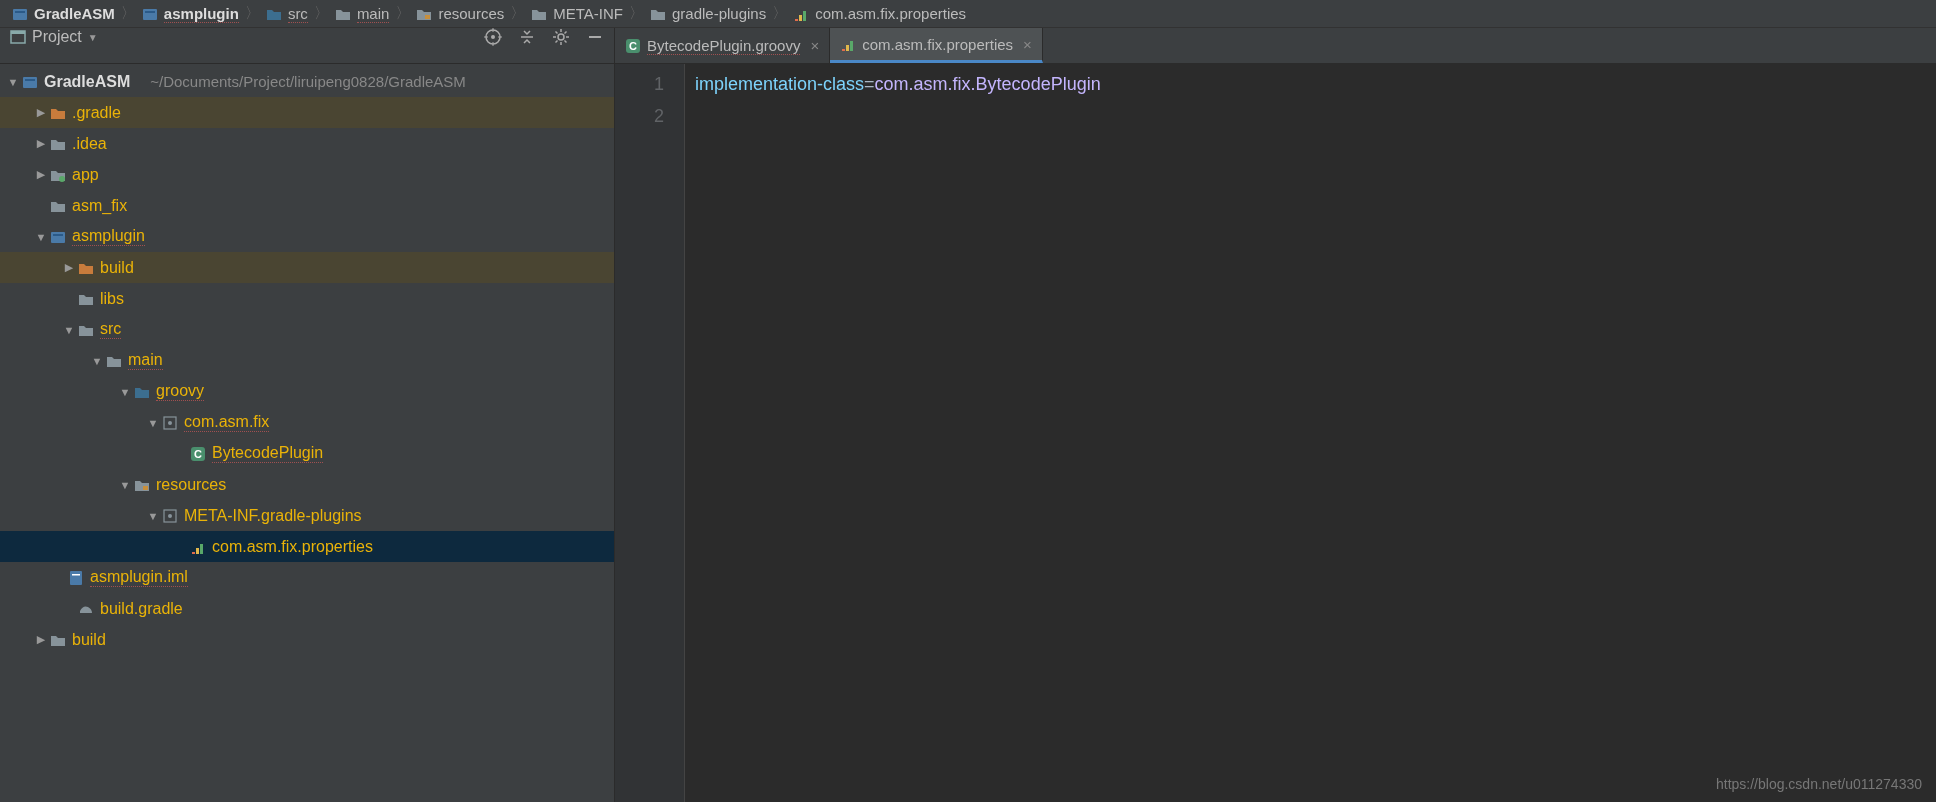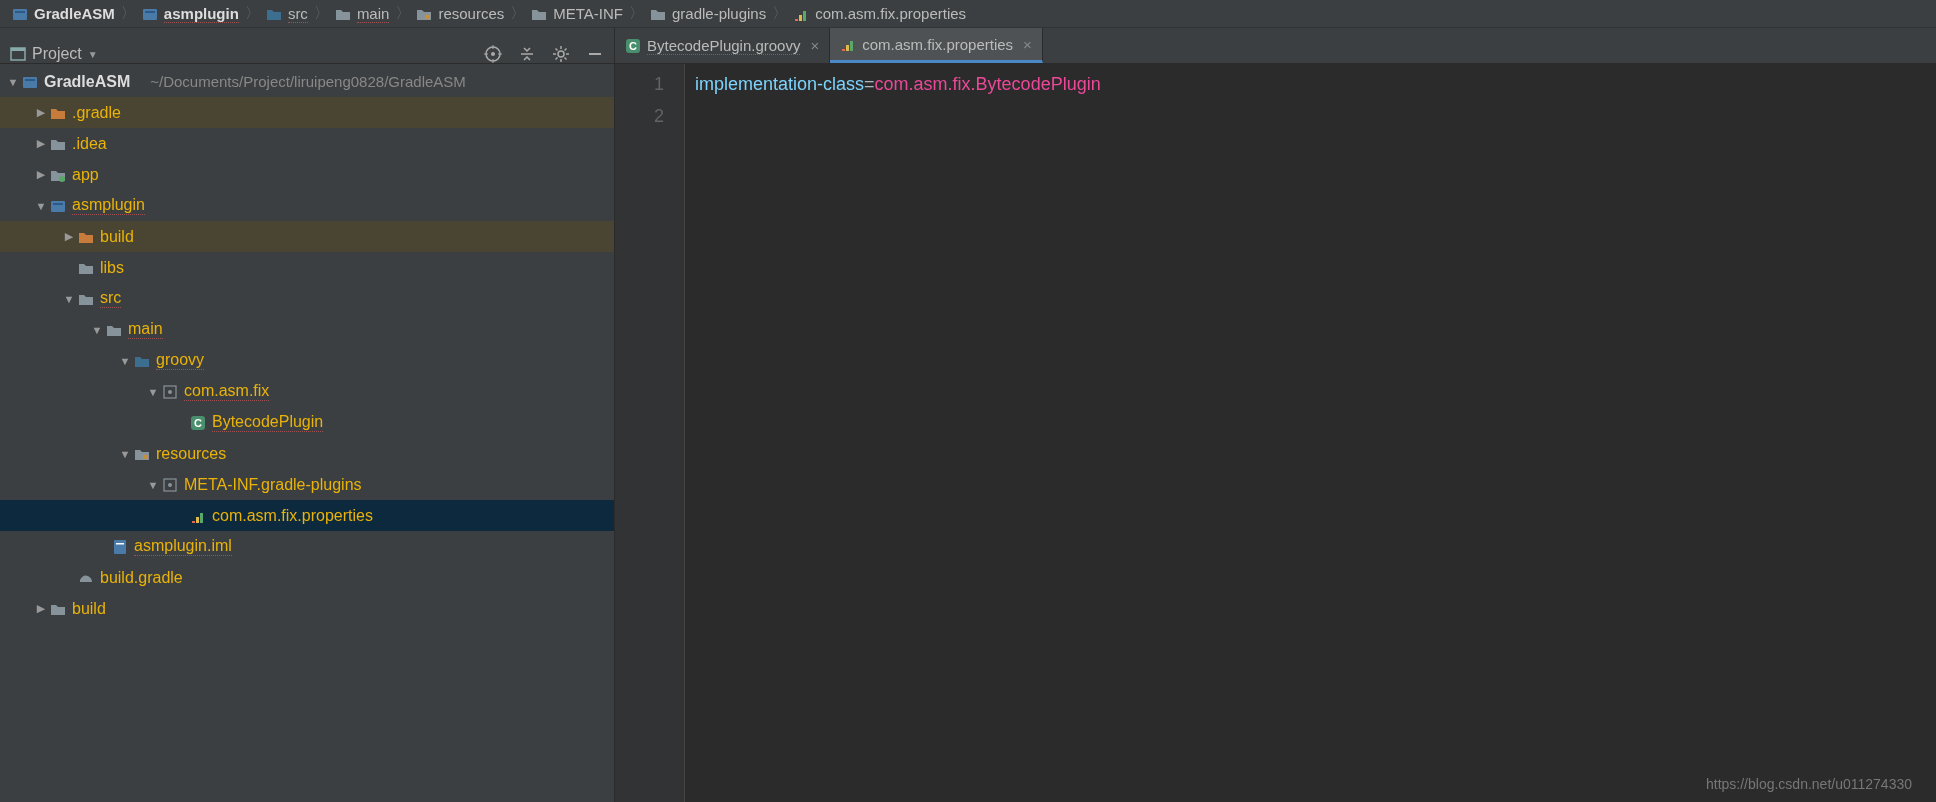--- a/index.html
+++ b/index.html
@@ -8,21 +8,21 @@
 .breadcrumb { display: flex; align-items: center; height: 28px; padding: 0 8px; background: #3c3f41; border-bottom: 1px solid #323232; font-size: 15px; }
 .breadcrumb-item { display: flex; align-items: center; gap: 4px; padding: 0 4px; color: #bbb; cursor: pointer; }
 .breadcrumb-item .icon { margin-right: 2px; }
 .breadcrumb-sep { color: #666; margin: 0 2px; }
 .breadcrumb-item.bold { font-weight: bold; color: #ddd; }
 .underline-red { border-bottom: 1px dotted #a05050; }
 
 .main { display: flex; height: calc(100% - 28px); }
 
 .sidebar { width: 615px; background: #3c3f41; border-right: 1px solid #2b2b2b; display: flex; flex-direction: column; }
-.sidebar-header { display: flex; align-items: flex-end; height: 36px; padding: 0 10px; border-bottom: 1px solid #2b2b2b; }
+.sidebar-header { display: flex; align-items: flex-start; height: 36px; padding: 0 10px; border-bottom: 1px solid #2b2b2b; }
 .sidebar-title { display: flex; align-items: center; gap: 6px; font-size: 16px; color: #bbb; cursor: pointer; }
 .sidebar-tools { margin-left: auto; display: flex; gap: 16px; color: #aaa; }
 .sidebar-tools .tool { cursor: pointer; display: flex; align-items: center; }
 
 .tree { flex: 1; overflow-y: auto; font-size: 16px; padding-top: 2px; }
 .tree-row { display: flex; align-items: center; height: 31px; cursor: pointer; white-space: nowrap; }
 .tree-row.highlighted { background: #4a4532; }
 .tree-row.selected { background: #0d293e; }
 .arrow { width: 14px; text-align: center; color: #999; font-size: 11px; margin-right: 2px; user-select: none; }
 .tree-row .icon { margin-right: 6px; display: inline-flex; }
@@ -33,23 +33,23 @@
 .tabs { display: flex; height: 36px; background: #3c3f41; border-bottom: 1px solid #2b2b2b; align-items: stretch; }
 .tab { display: flex; align-items: center; gap: 6px; padding: 0 10px; font-size: 15px; border-right: 1px solid #2b2b2b; cursor: pointer; color: #bbb; }
 .tab.active { border-bottom: 3px solid #4a88c7; background: #4e5254; }
 .tab .close { color: #888; margin-left: 4px; cursor: pointer; }
 
 .editor { flex: 1; display: flex; font-family: 'Menlo', 'Consolas', monospace; font-size: 18px; }
 .gutter { width: 70px; background: #313335; color: #606366; text-align: right; padding: 4px 20px 0 0; line-height: 32px; border-right: 1px solid #444; }
 .code { flex: 1; padding: 4px 10px 0 10px; line-height: 32px; color: #a9b7c6; }
 .code .key { color: #7dd3fc; }
 .code .eq { color: #a9b7c6; }
-.code .val { color: #ec4899; }
-
-.watermark { position: absolute; bottom: 10px; right: 24px; font-size: 14px; color: #777; }
+.code .val { color: #c4b5fd; }
+
+.watermark { position: absolute; bottom: 10px; right: 14px; font-size: 14px; color: #777; }
 
 .icon svg { display: block; }
 </style>
 </head>
 <body>
 
 <div class="breadcrumb">
     <span class="breadcrumb-item bold">
       <span class="icon">
         <svg width="16" height="16">
@@ -216,20 +216,29 @@
             <span class="arrow">▶</span>
             <span class="icon">
               <svg width="16" height="16">
                 <path d="M1 4 L6 4 L8 6 L15 6 L15 14 L1 14 Z" fill="#87939a"></path>
                 <circle cx="12" cy="12" r="3" fill="#59a869"></circle>
               </svg>
             </span>
             <span class="tree-label">app</span>
           </div>
           <div class="tree-row" style="padding-left: 34px;">
+            <span class="arrow"></span>
+            <span class="icon">
+              <svg width="16" height="16">
+                <path d="M1 4 L6 4 L8 6 L15 6 L15 14 L1 14 Z" fill="#87939a"></path>
+              </svg>
+            </span>
+            <span class="tree-label">asm_fix</span>
+          </div>
+          <div class="tree-row" style="padding-left: 34px;">
             <span class="arrow">▼</span>
             <span class="icon">
               <svg width="16" height="16">
                 <rect x="1" y="3" width="14" height="11" fill="#4a7aa8" rx="1"></rect>
                 <rect x="3" y="5" width="10" height="2" fill="#2b5a88"></rect>
               </svg>
             </span>
             <span class="tree-label underline-red">asmplugin</span>
           </div>
           <div class="tree-row highlighted" style="padding-left: 62px;">
@@ -321,21 +330,21 @@
             <span class="arrow"></span>
             <span class="icon">
               <svg width="16" height="16">
                 <rect x="2" y="13" width="3" height="2" fill="#e06c4c"></rect>
                 <rect x="6" y="9" width="3" height="6" fill="#e0b84c"></rect>
                 <rect x="10" y="5" width="3" height="10" fill="#59a869"></rect>
               </svg>
             </span>
             <span class="tree-label">com.asm.fix.properties</span>
           </div>
-          <div class="tree-row" style="padding-left: 96px;">
+          <div class="tree-row" style="padding-left: 52px;">
             <span class="arrow"></span>
             <span class="icon">
               <svg width="16" height="16">
                 <rect x="2" y="1" width="12" height="14" fill="#4a7aa8" rx="1"></rect>
                 <rect x="4" y="4" width="8" height="1.5" fill="#fff"></rect>
               </svg>
             </span>
             <span class="tree-label underline-red">asmplugin.iml</span>
           </div>
           <div class="tree-row" style="padding-left: 62px;">

